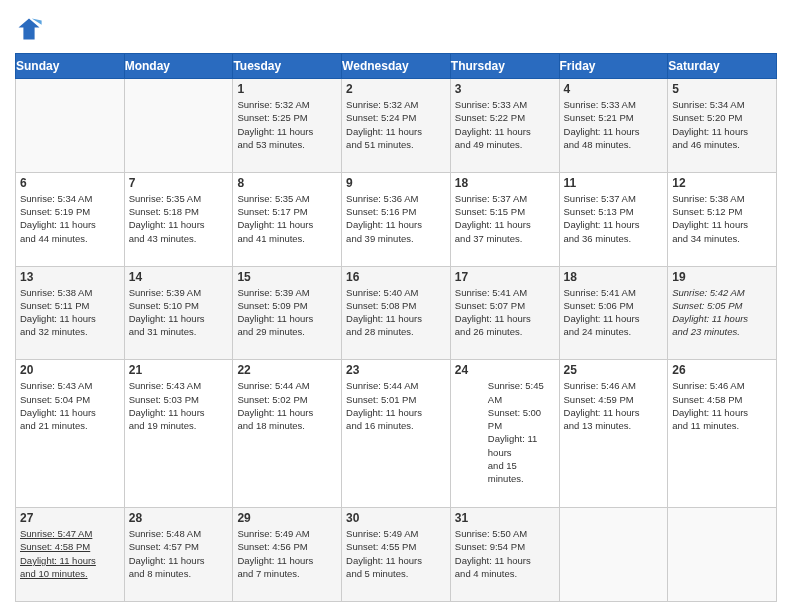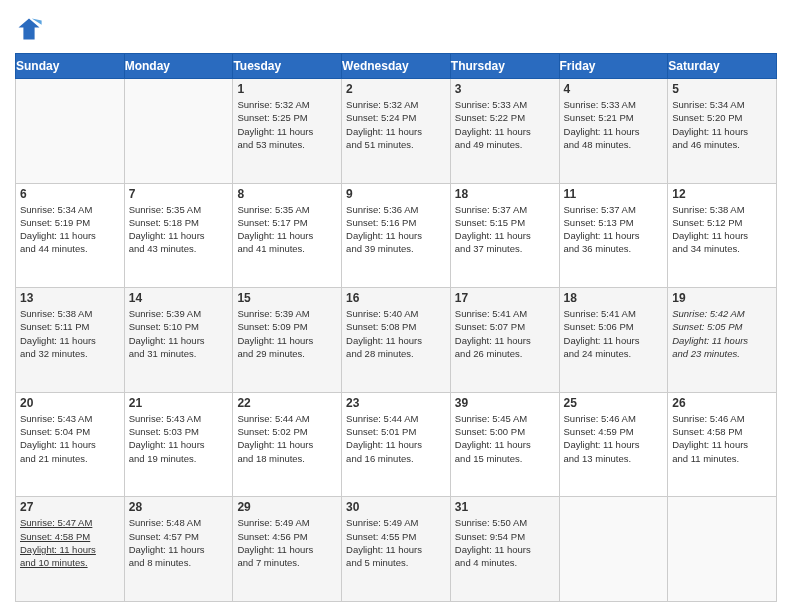--- a/index.html
+++ b/index.html
@@ -298,22 +298,22 @@
 and 18 minutes.</div>
           </td>
           <td>
             <span class="day-num">23</span>
             <div class="day-info" style="white-space: pre-line;">Sunrise: 5:44 AM
 Sunset: 5:01 PM
 Daylight: 11 hours
 and 16 minutes.</div>
           </td>
           <td>
-            <span class="day-num">39</span>
-            <div class="day-info" style="white-space: pre-line;">Sunrise: 5:45 AM
+            <span class="day-num">24</span>
+            <div class="day-info" style="white-space: pre-line; margin-left: 33px;">Sunrise: 5:45 AM
 Sunset: 5:00 PM
 Daylight: 11 hours
 and 15 minutes.</div>
           </td>
           <td>
             <span class="day-num">25</span>
             <div class="day-info" style="white-space: pre-line;">Sunrise: 5:46 AM
 Sunset: 4:59 PM
 Daylight: 11 hours
 and 13 minutes.</div>

